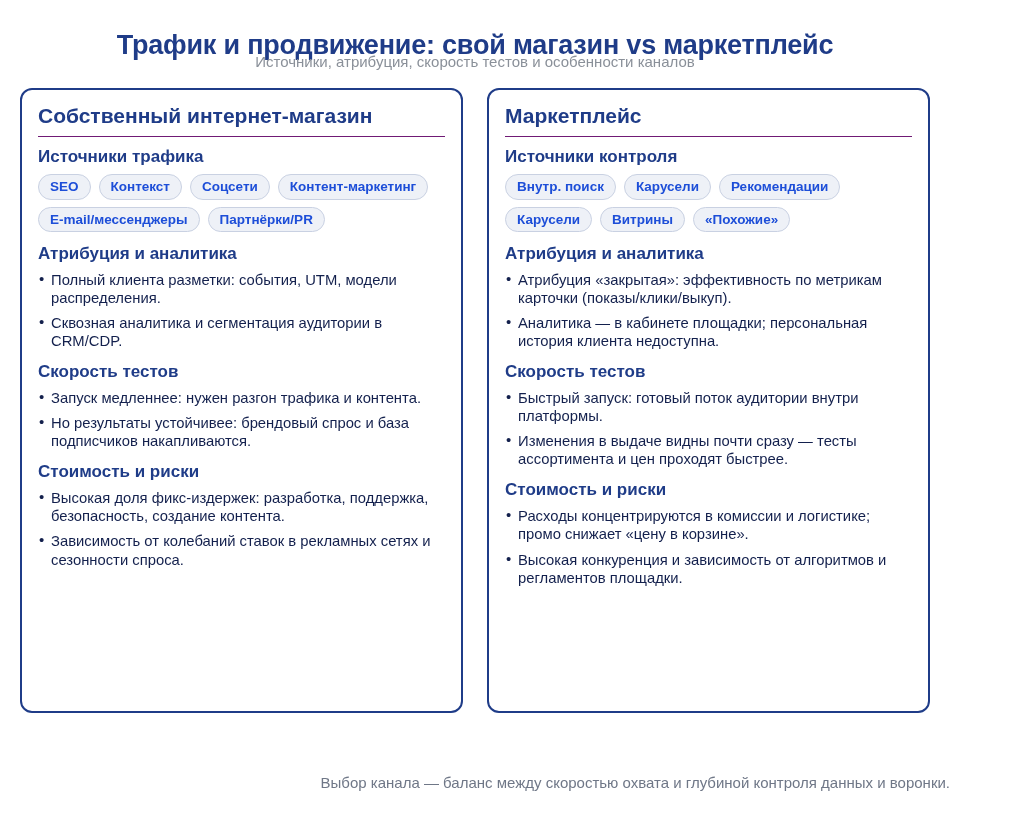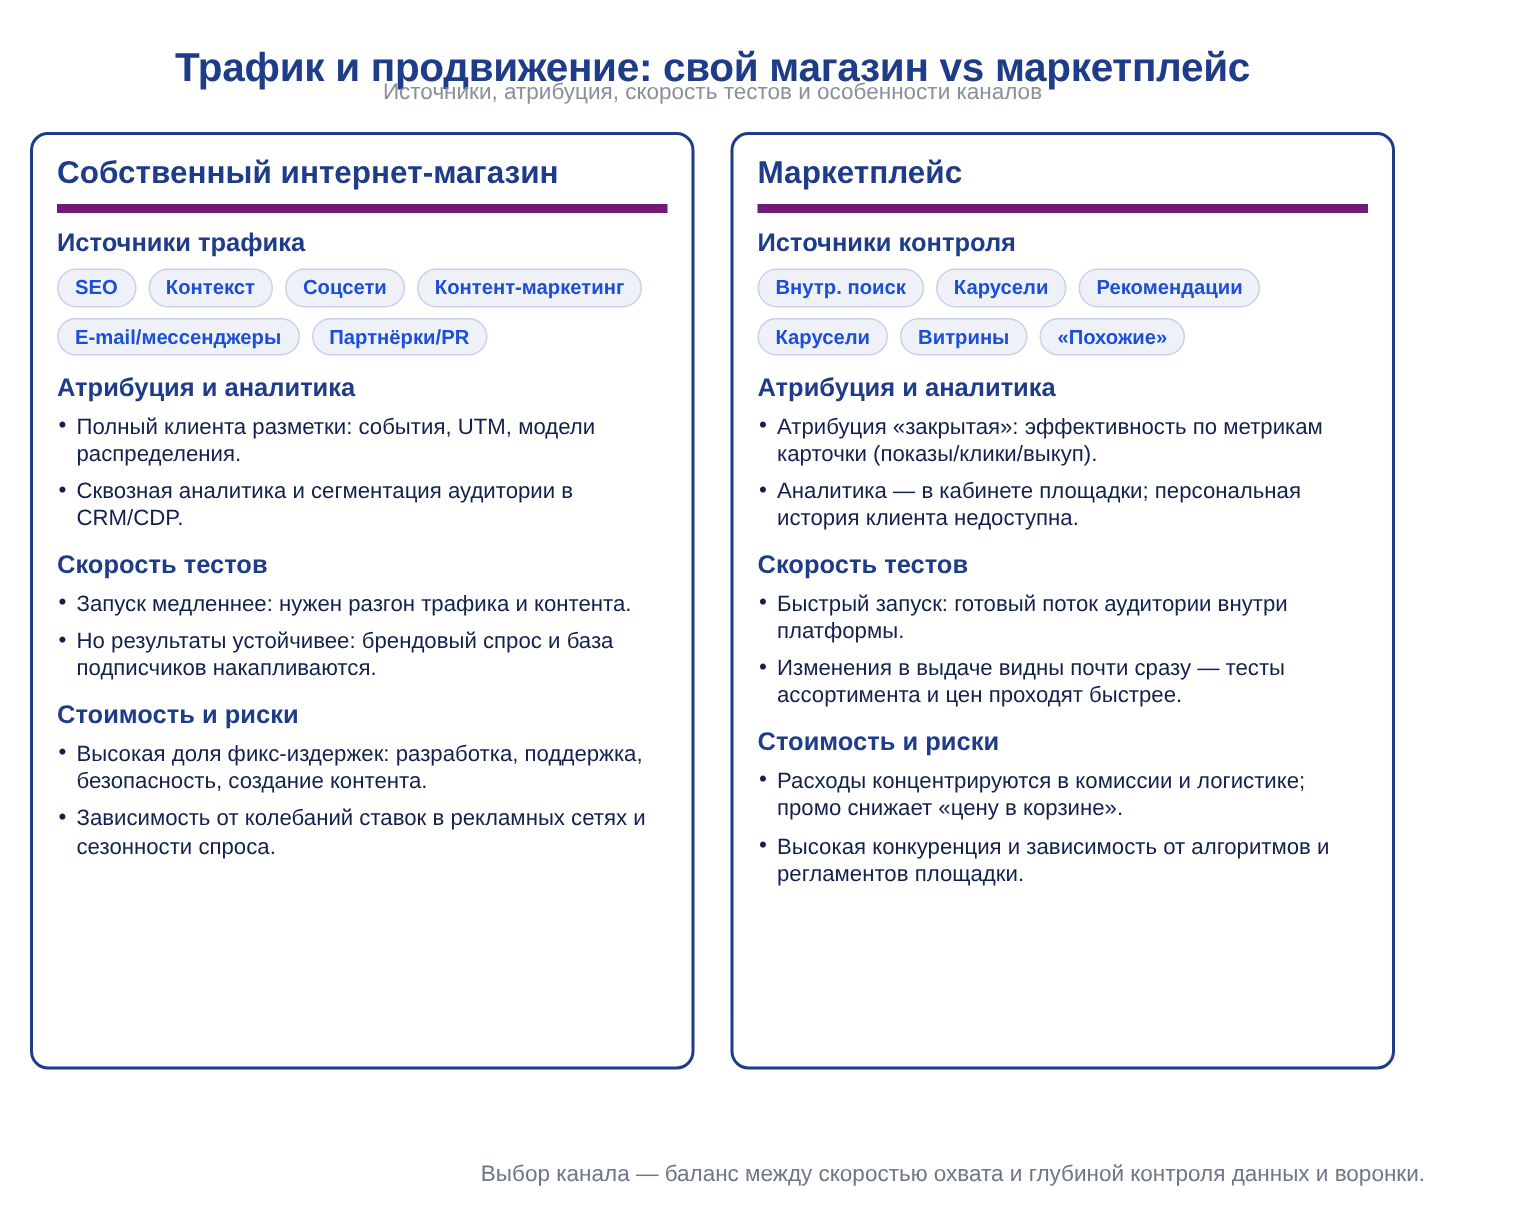--- a/index.html
+++ b/index.html
@@ -49,21 +49,21 @@
     box-sizing: border-box;
     padding: 14px 16px 16px 16px;
     height: 625px;
     overflow: hidden;
   }
   .card-title {
     font-size: 21px;
     font-weight: bold;
     color: #1f3c88;
     padding-bottom: 8px;
-    border-bottom: 6px solid #701a75;
+    border-bottom: 1px solid #701a75;
     margin: 0 0 10px 0;
   }
   .section-head {
     font-size: 17px;
     font-weight: bold;
     color: #1f3c88;
     margin: 12px 0 7px 0;
   }
   .section-head.first {
     margin-top: 4px;

